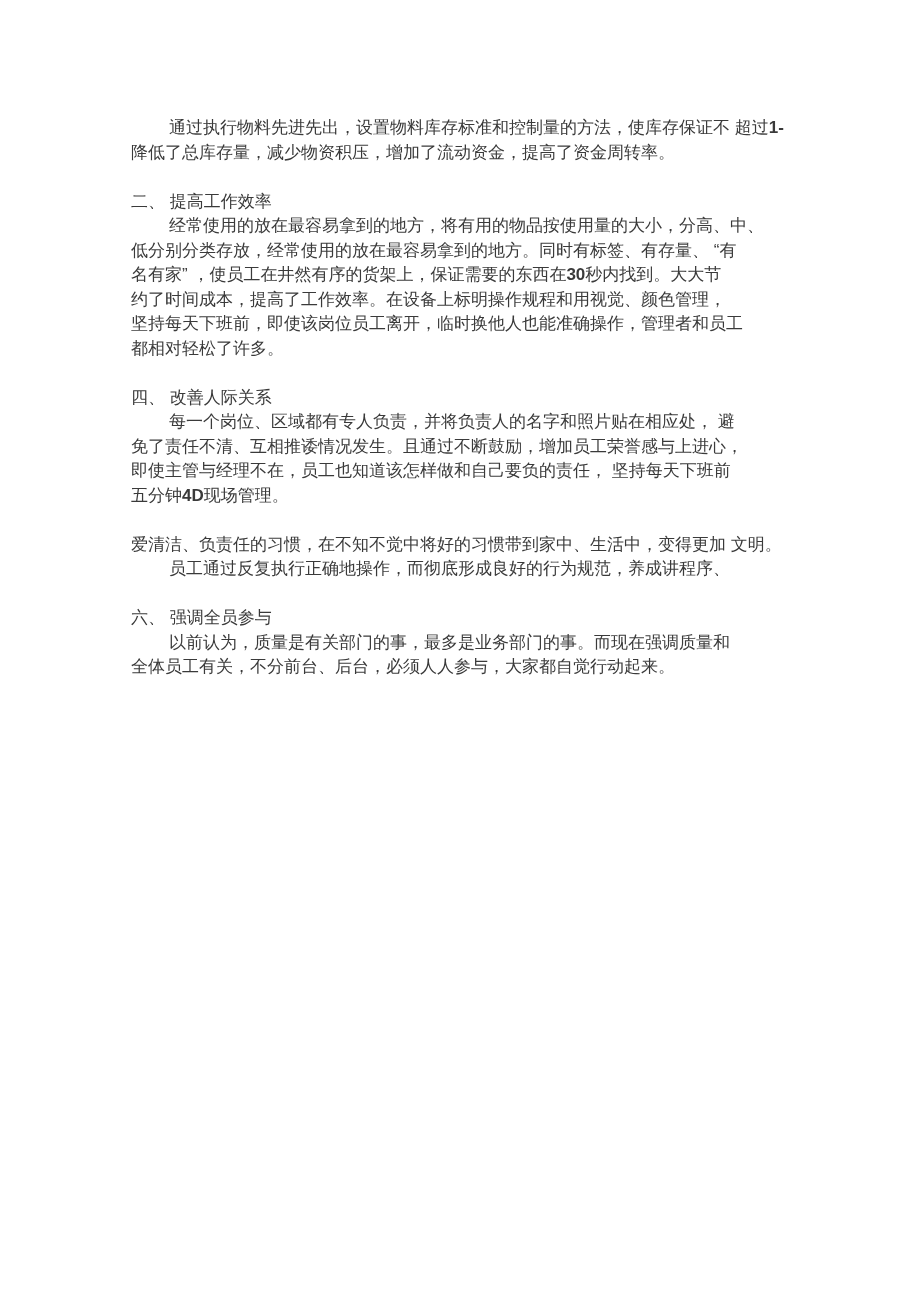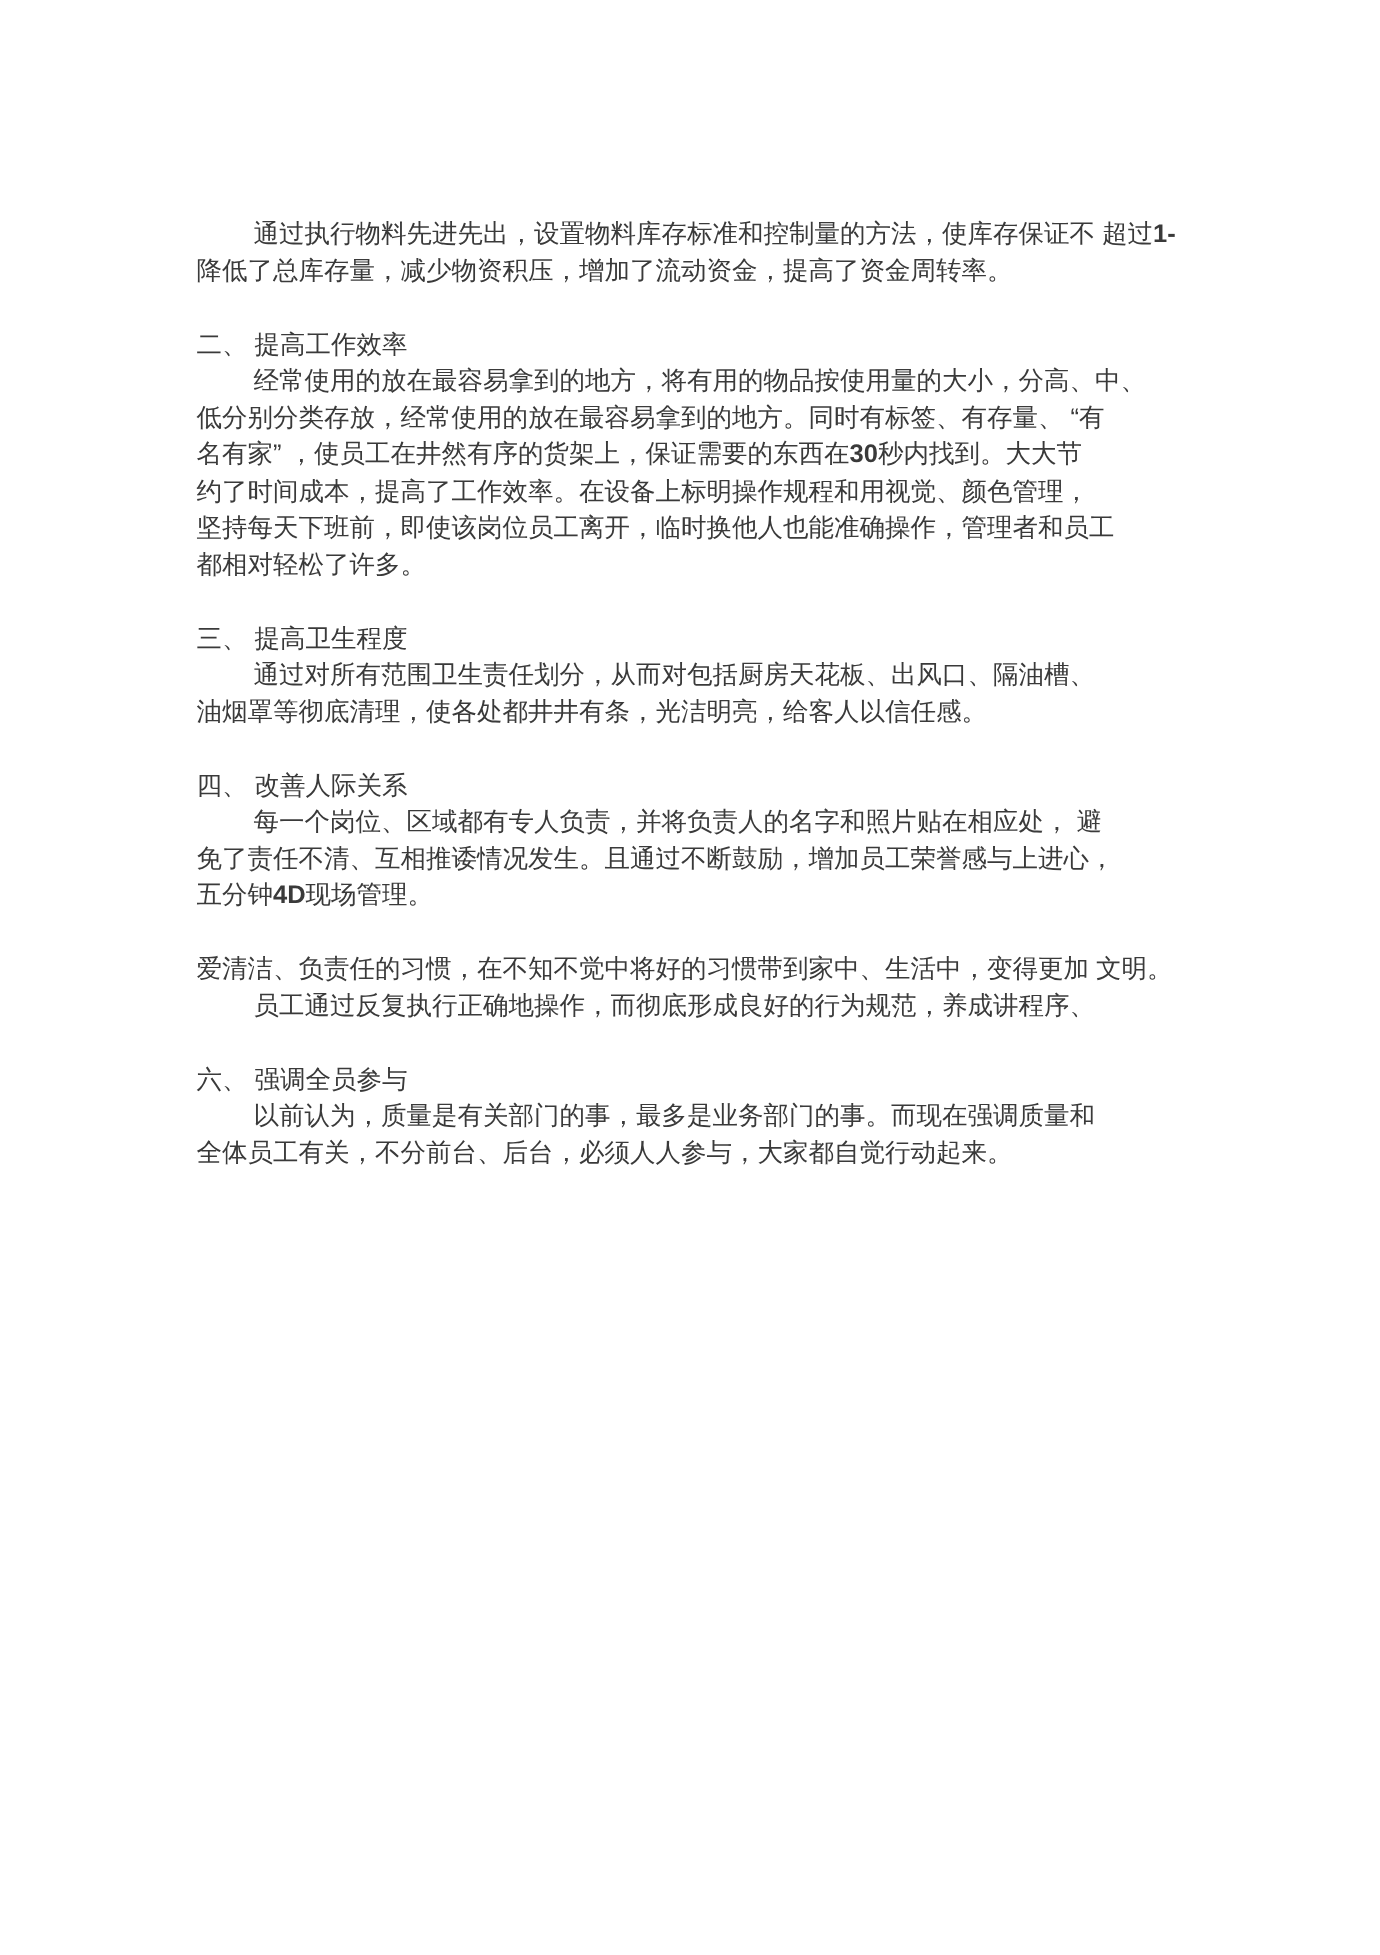--- a/index.html
+++ b/index.html
@@ -19,21 +19,20 @@
     top: 0;
     left: 0;
     width: 920px;
     height: 1303px;
     background: #ffffff;
   }
   .content {
     padding: 116px 59px 0 131px;
     color: #3a3a3a;
     font-size: 17px;
-    margin-top: 28px;
   }
   .section { margin: 0; }
   .section + .section { margin-top: 24.5px; }
   .heading, .line {
     line-height: 24.5px;
     height: 24.5px;
     white-space: pre;
     font-weight: normal;
     margin: 0;
   }
@@ -54,30 +53,26 @@
     <div class="section">
       <div class="heading">二、 提高工作效率</div>
       <div class="line ind"><span>经常使用的放在最容易拿到的地方，将有用的物品按使用量的大小，分高、中、</span></div>
       <div class="line"><span>低分别分类存放，经常使用的放在最容易拿到的地方。同时有标签、有存量、 “有</span></div>
       <div class="line"><span>名有家” ，使员工在井然有序的货架上，保证需要的东西在</span><span class="b">30</span><span>秒内找到。大大节</span></div>
       <div class="line"><span>约了时间成本，提高了工作效率。在设备上标明操作规程和用视觉、颜色管理，</span></div>
       <div class="line"><span>坚持每天下班前，即使该岗位员工离开，临时换他人也能准确操作，管理者和员工</span></div>
       <div class="line"><span>都相对轻松了许多。</span></div>
     </div>
 
-    <div class="section">
-      <div class="heading">三、 提高卫生程度</div>
-      <div class="line ind"><span>通过对所有范围卫生责任划分，从而对包括厨房天花板、出风口、隔油槽、</span></div>
-      <div class="line"><span>油烟罩等彻底清理，使各处都井井有条，光洁明亮，给客人以信任感。</span></div>
-    </div>
 
     <div class="section">
       <div class="heading">四、 改善人际关系</div>
       <div class="line ind"><span>每一个岗位、区域都有专人负责，并将负责人的名字和照片贴在相应处， 避</span></div>
       <div class="line"><span>免了责任不清、互相推诿情况发生。且通过不断鼓励，增加员工荣誉感与上进心，</span></div>
+      <div class="line"><span>即使主管与经理不在，员工也知道该怎样做和自己要负的责任， 坚持每天下班前</span></div>
       <div class="line"><span>五分钟</span><span class="b">4D</span><span>现场管理。</span></div>
     </div>
 
     <div class="section">
       <div class="line"><span>爱清洁、负责任的习惯，在不知不觉中将好的习惯带到家中、生活中，变得更加 文明。</span></div>
       <div class="line ind"><span>员工通过反复执行正确地操作，而彻底形成良好的行为规范，养成讲程序、</span></div>
     </div>
 
     <div class="section">
       <div class="heading">六、 强调全员参与</div>

